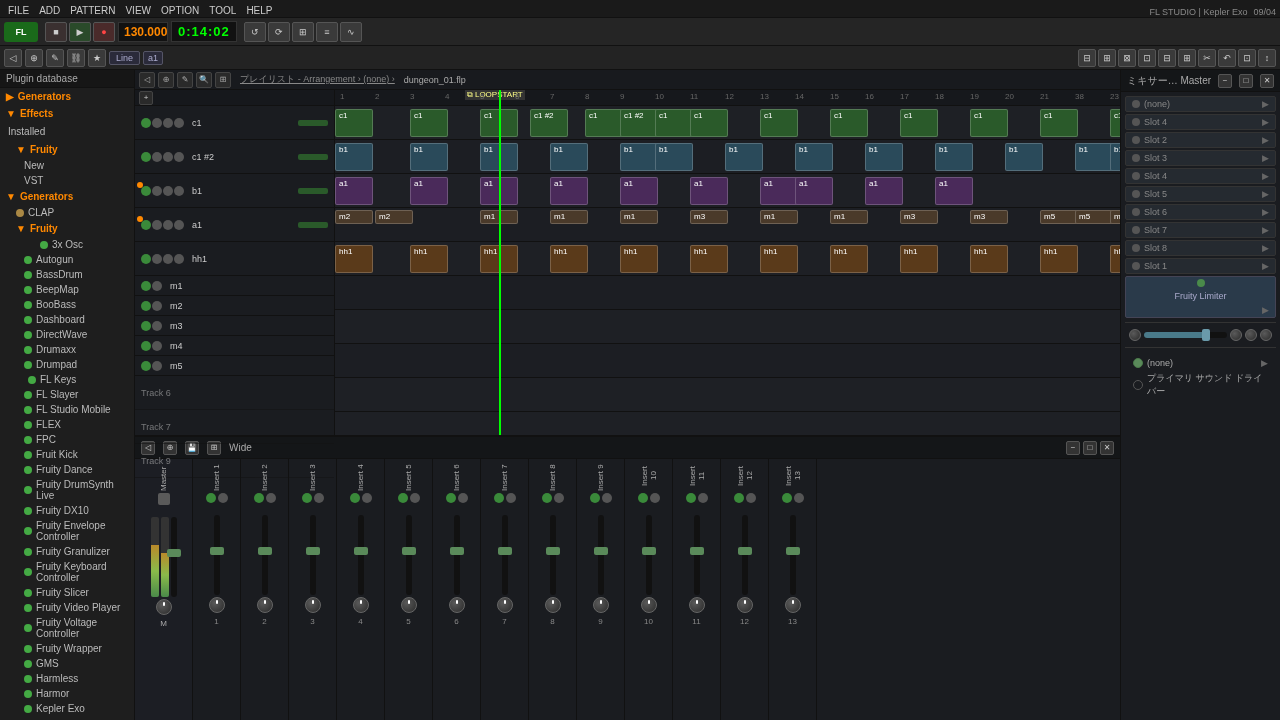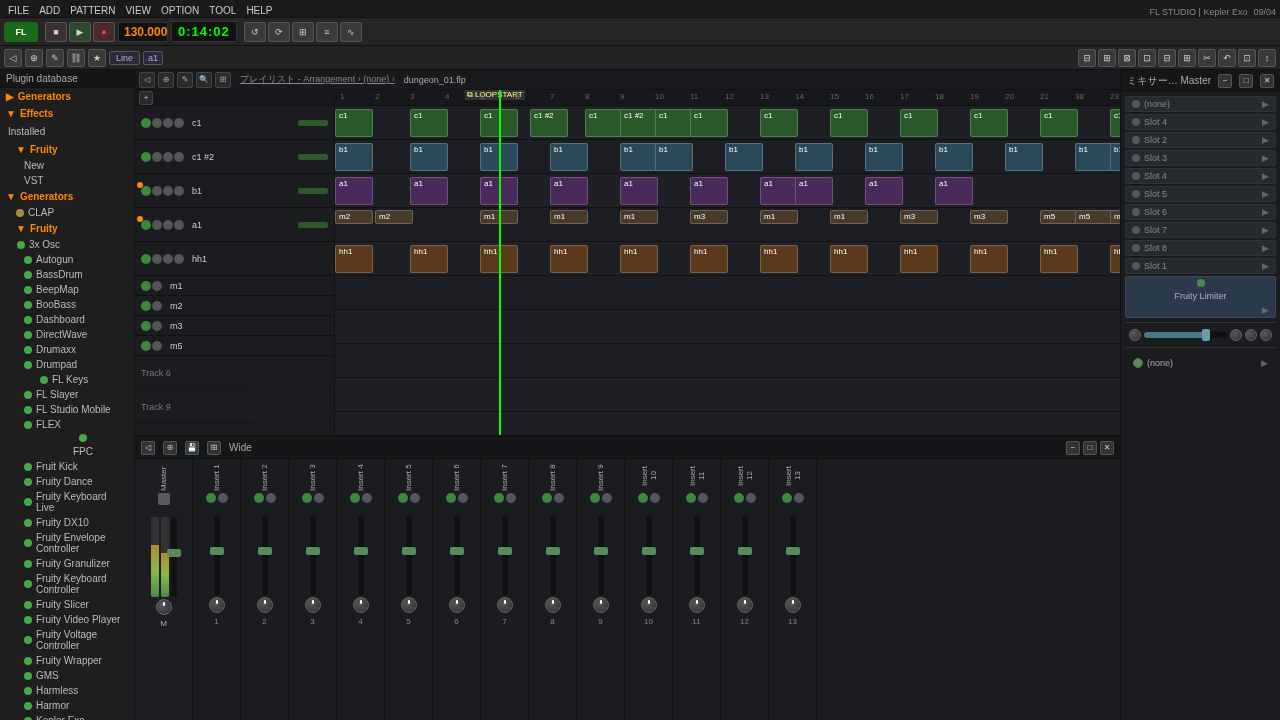--- a/index.html
+++ b/index.html
@@ -646,21 +646,21 @@
     <div class="sidebar-item" style="padding-left: 16px;">
       <span class="dot dot-orange"></span>
       <span>CLAP</span>
     </div>
     <div class="sidebar-category" style="padding-left: 16px;">
       <span>▼</span>
       <span>Fruity</span>
     </div>
 
     <div id="plugin-list">
-      <div class="sidebar-item" style="padding-left: 17px;">
+      <div class="sidebar-item" style="padding-left: 40px;">
         <span class="dot dot-green"></span>
         <span>3x Osc</span>
       </div>
       <div class="sidebar-item" style="padding-left: 24px;">
         <span class="dot dot-green"></span>
         <span>Autogun</span>
       </div>
       <div class="sidebar-item" style="padding-left: 24px;">
         <span class="dot dot-green"></span>
         <span>BassDrum</span>
@@ -682,51 +682,51 @@
         <span>DirectWave</span>
       </div>
       <div class="sidebar-item" style="padding-left: 24px;">
         <span class="dot dot-green"></span>
         <span>Drumaxx</span>
       </div>
       <div class="sidebar-item" style="padding-left: 24px;">
         <span class="dot dot-green"></span>
         <span>Drumpad</span>
       </div>
-      <div class="sidebar-item" style="padding-left: 40px;">
+      <div class="sidebar-item" style="padding-left: 28px;">
         <span class="dot dot-green"></span>
         <span>FL Keys</span>
       </div>
       <div class="sidebar-item" style="padding-left: 24px;">
         <span class="dot dot-green"></span>
         <span>FL Slayer</span>
       </div>
       <div class="sidebar-item" style="padding-left: 24px;">
         <span class="dot dot-green"></span>
         <span>FL Studio Mobile</span>
       </div>
       <div class="sidebar-item" style="padding-left: 24px;">
         <span class="dot dot-green"></span>
         <span>FLEX</span>
       </div>
-      <div class="sidebar-item" style="padding-left: 40px; flex-direction: column;">
+      <div class="sidebar-item" style="padding-left: 24px;">
         <span class="dot dot-green"></span>
         <span>FPC</span>
       </div>
       <div class="sidebar-item" style="padding-left: 24px;">
         <span class="dot dot-green"></span>
         <span>Fruit Kick</span>
       </div>
       <div class="sidebar-item" style="padding-left: 24px;">
         <span class="dot dot-green"></span>
         <span>Fruity Dance</span>
       </div>
       <div class="sidebar-item" style="padding-left: 24px;">
         <span class="dot dot-green"></span>
-        <span>Fruity Keyboard Live</span>
+        <span>Fruity DrumSynth Live</span>
       </div>
       <div class="sidebar-item" style="padding-left: 24px;">
         <span class="dot dot-green"></span>
         <span>Fruity DX10</span>
       </div>
       <div class="sidebar-item" style="padding-left: 24px;">
         <span class="dot dot-green"></span>
         <span>Fruity Envelope Controller</span>
       </div>
       <div class="sidebar-item" style="padding-left: 24px;">
@@ -887,25 +887,35 @@
               <div class="ch-btn ch-btn-green"></div>
               <div class="ch-btn ch-btn-gray"></div>
             </div>
             <span style="font-size:9px;margin-left:4px;">m3</span>
           </div>
           <div class="track-label track-label-small">
             <div style="display:flex;gap:1px;">
               <div class="ch-btn ch-btn-green"></div>
               <div class="ch-btn ch-btn-gray"></div>
             </div>
+            <span style="font-size:9px;margin-left:4px;">m4</span>
+          </div>
+          <div class="track-label track-label-small">
+            <div style="display:flex;gap:1px;">
+              <div class="ch-btn ch-btn-green"></div>
+              <div class="ch-btn ch-btn-gray"></div>
+            </div>
             <span style="font-size:9px;margin-left:4px;">m5</span>
           </div>
 
           <div class="track-label" style="opacity:0.5;">
             <span style="font-size:9px;">Track 6</span>
+          </div>
+          <div class="track-label" style="opacity:0.5;">
+            <span style="font-size:9px;">Track 7</span>
           </div>
           <div class="track-label" style="opacity:0.5;">
             <span style="font-size:9px;">Track 9</span>
           </div>
         </div>
 
         <div id="timeline">
           <div id="timeline-inner">
 
             <div class="timeline-ruler">
@@ -1386,16 +1396,20 @@
       </div>
 
       <div class="fx-separator"></div>
 
       <div class="fx-output-section">
         <div class="fx-output-item">
           <div class="fx-output-dot active"></div>
           <span>(none)</span>
           <span style="margin-left:auto;color:#666;">▶</span>
         </div>
+        <div class="fx-output-item">
+          <div class="fx-output-dot"></div>
+          <span>プライマリ サウンド ドライバー</span>
+        </div>
       </div>
     </div>
   </div>
 </div>
 
 </body></html>

